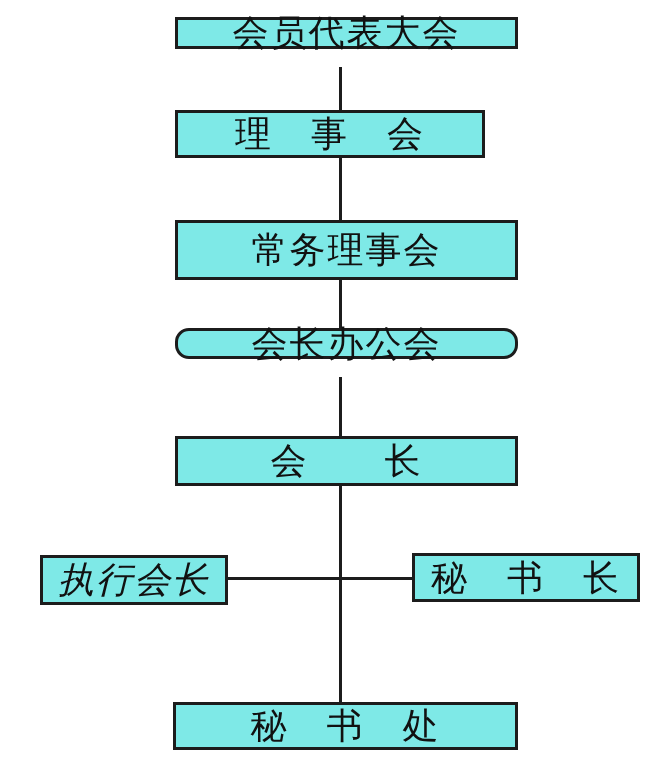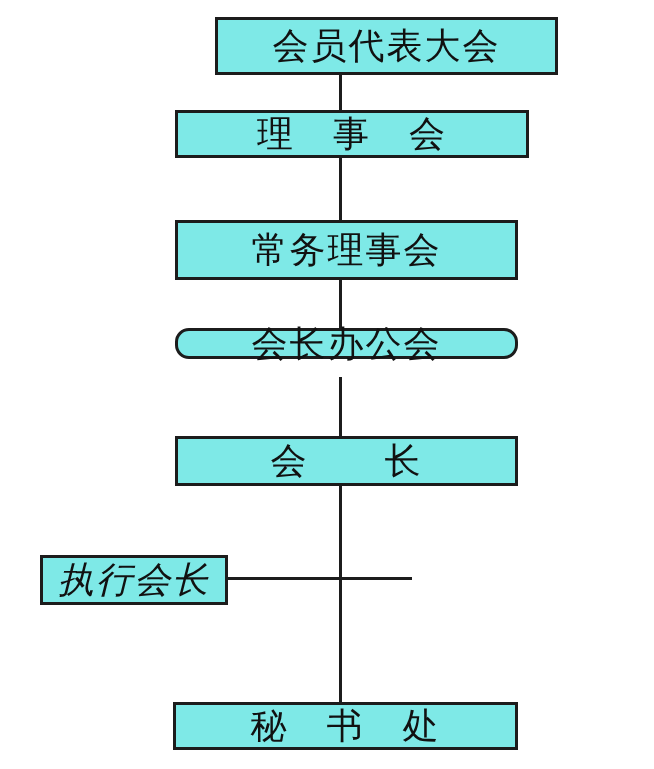--- a/index.html
+++ b/index.html
@@ -27,22 +27,22 @@
     letter-spacing: 2px;
     color: #111111;
     white-space: pre;
     line-height: 1;
   }
   .line {
     position: absolute;
     background: #1c1c1c;
   }
   
-  .n0 { left: 175px; top: 17px;  width: 343px; height: 58px; margin-left: 40px; }
-  .n1 { left: 175px; top: 110px; width: 354px; height: 48px; }
+  .n0 { left: 175px; top: 17px;  width: 343px; height: 32px; }
+  .n1 { left: 175px; top: 110px; width: 310px; height: 48px; }
   .n2 { left: 175px; top: 220px; width: 343px; height: 60px; }
   .n3 { left: 175px; top: 328px; width: 343px; height: 31px; border-radius: 14px; }
   .n4 { left: 175px; top: 436px; width: 343px; height: 50px; }
   .n5 { left: 40px;  top: 555px; width: 188px; height: 50px; font-style: italic; }
   .n6 { left: 412px; top: 553px; width: 228px; height: 49px; }
   .n7 { left: 173px; top: 702px; width: 345px; height: 48px; }
   
   .v1 { left: 339px; top: 67px;  width: 3px; height: 43px; }
   .v2 { left: 339px; top: 158px; width: 3px; height: 62px; }
   .v3 { left: 339px; top: 268px; width: 3px; height: 60px; }
@@ -67,16 +67,17 @@
   <div class="node n1">理　事　会</div>
 
   <div class="node n2">常务理事会</div>
 
   <div class="node n3">会长办公会</div>
 
   <div class="node n4">会　　长</div>
 
   <div class="node n5">执行会长</div>
 
+  <div class="node n6">秘　书　长</div>
 
   <div class="node n7">秘　书　处</div>
 
 </div>
 
 </body></html>

